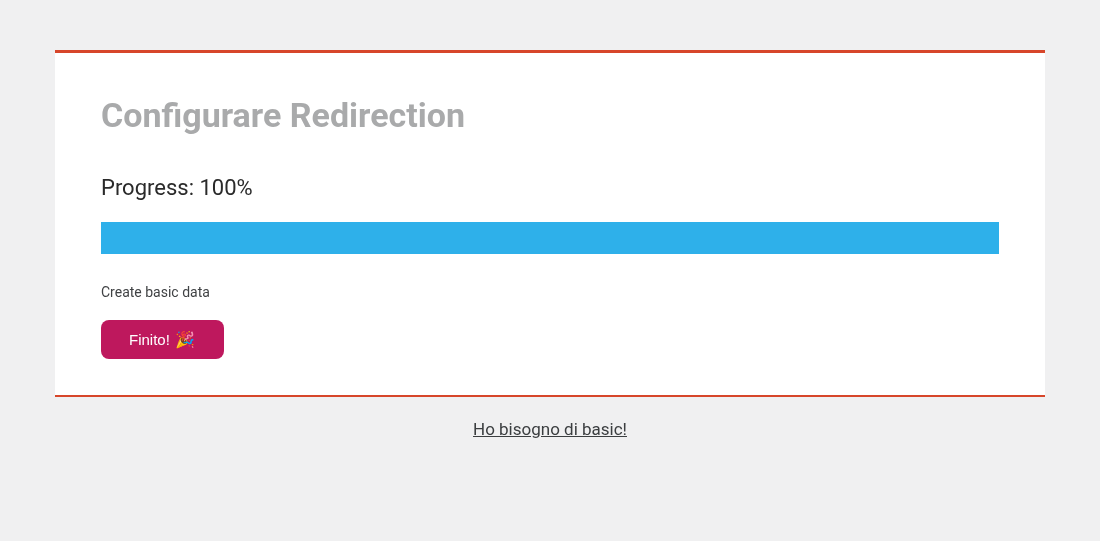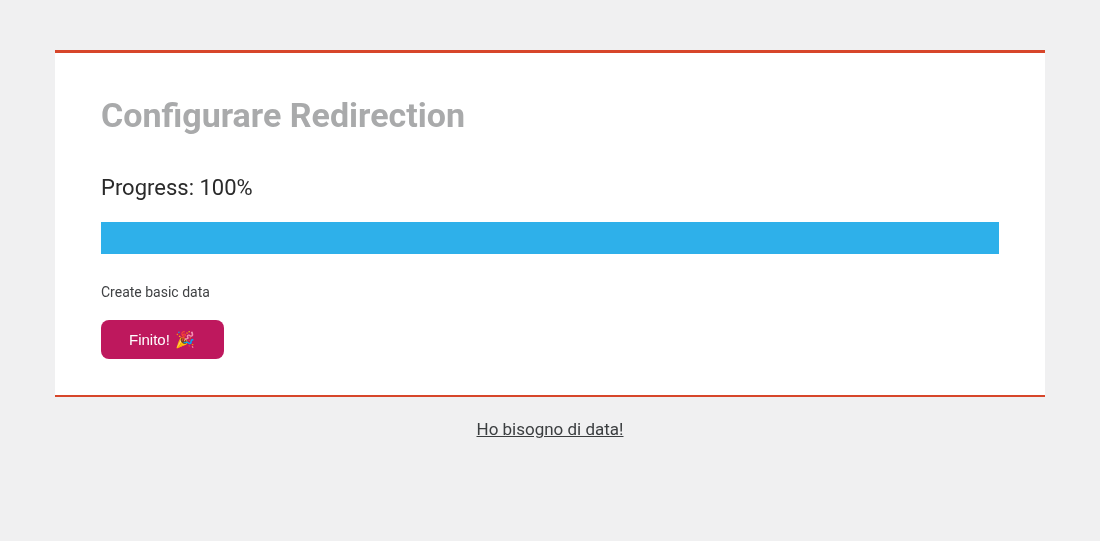--- a/index.html
+++ b/index.html
@@ -75,14 +75,14 @@
 
   <div class="status-text">Create basic data</div>
 
   <button class="finish-button">
     <span>Finito!</span>
     <span class="celebrate-icon">🎉</span>
   </button>
 </div>
 
 <div class="help-link-wrap">
-  <a class="help-link">Ho bisogno di data!</a>
+  <a class="help-link">Ho bisogno di basic!</a>
 </div>
 
 </body></html>

